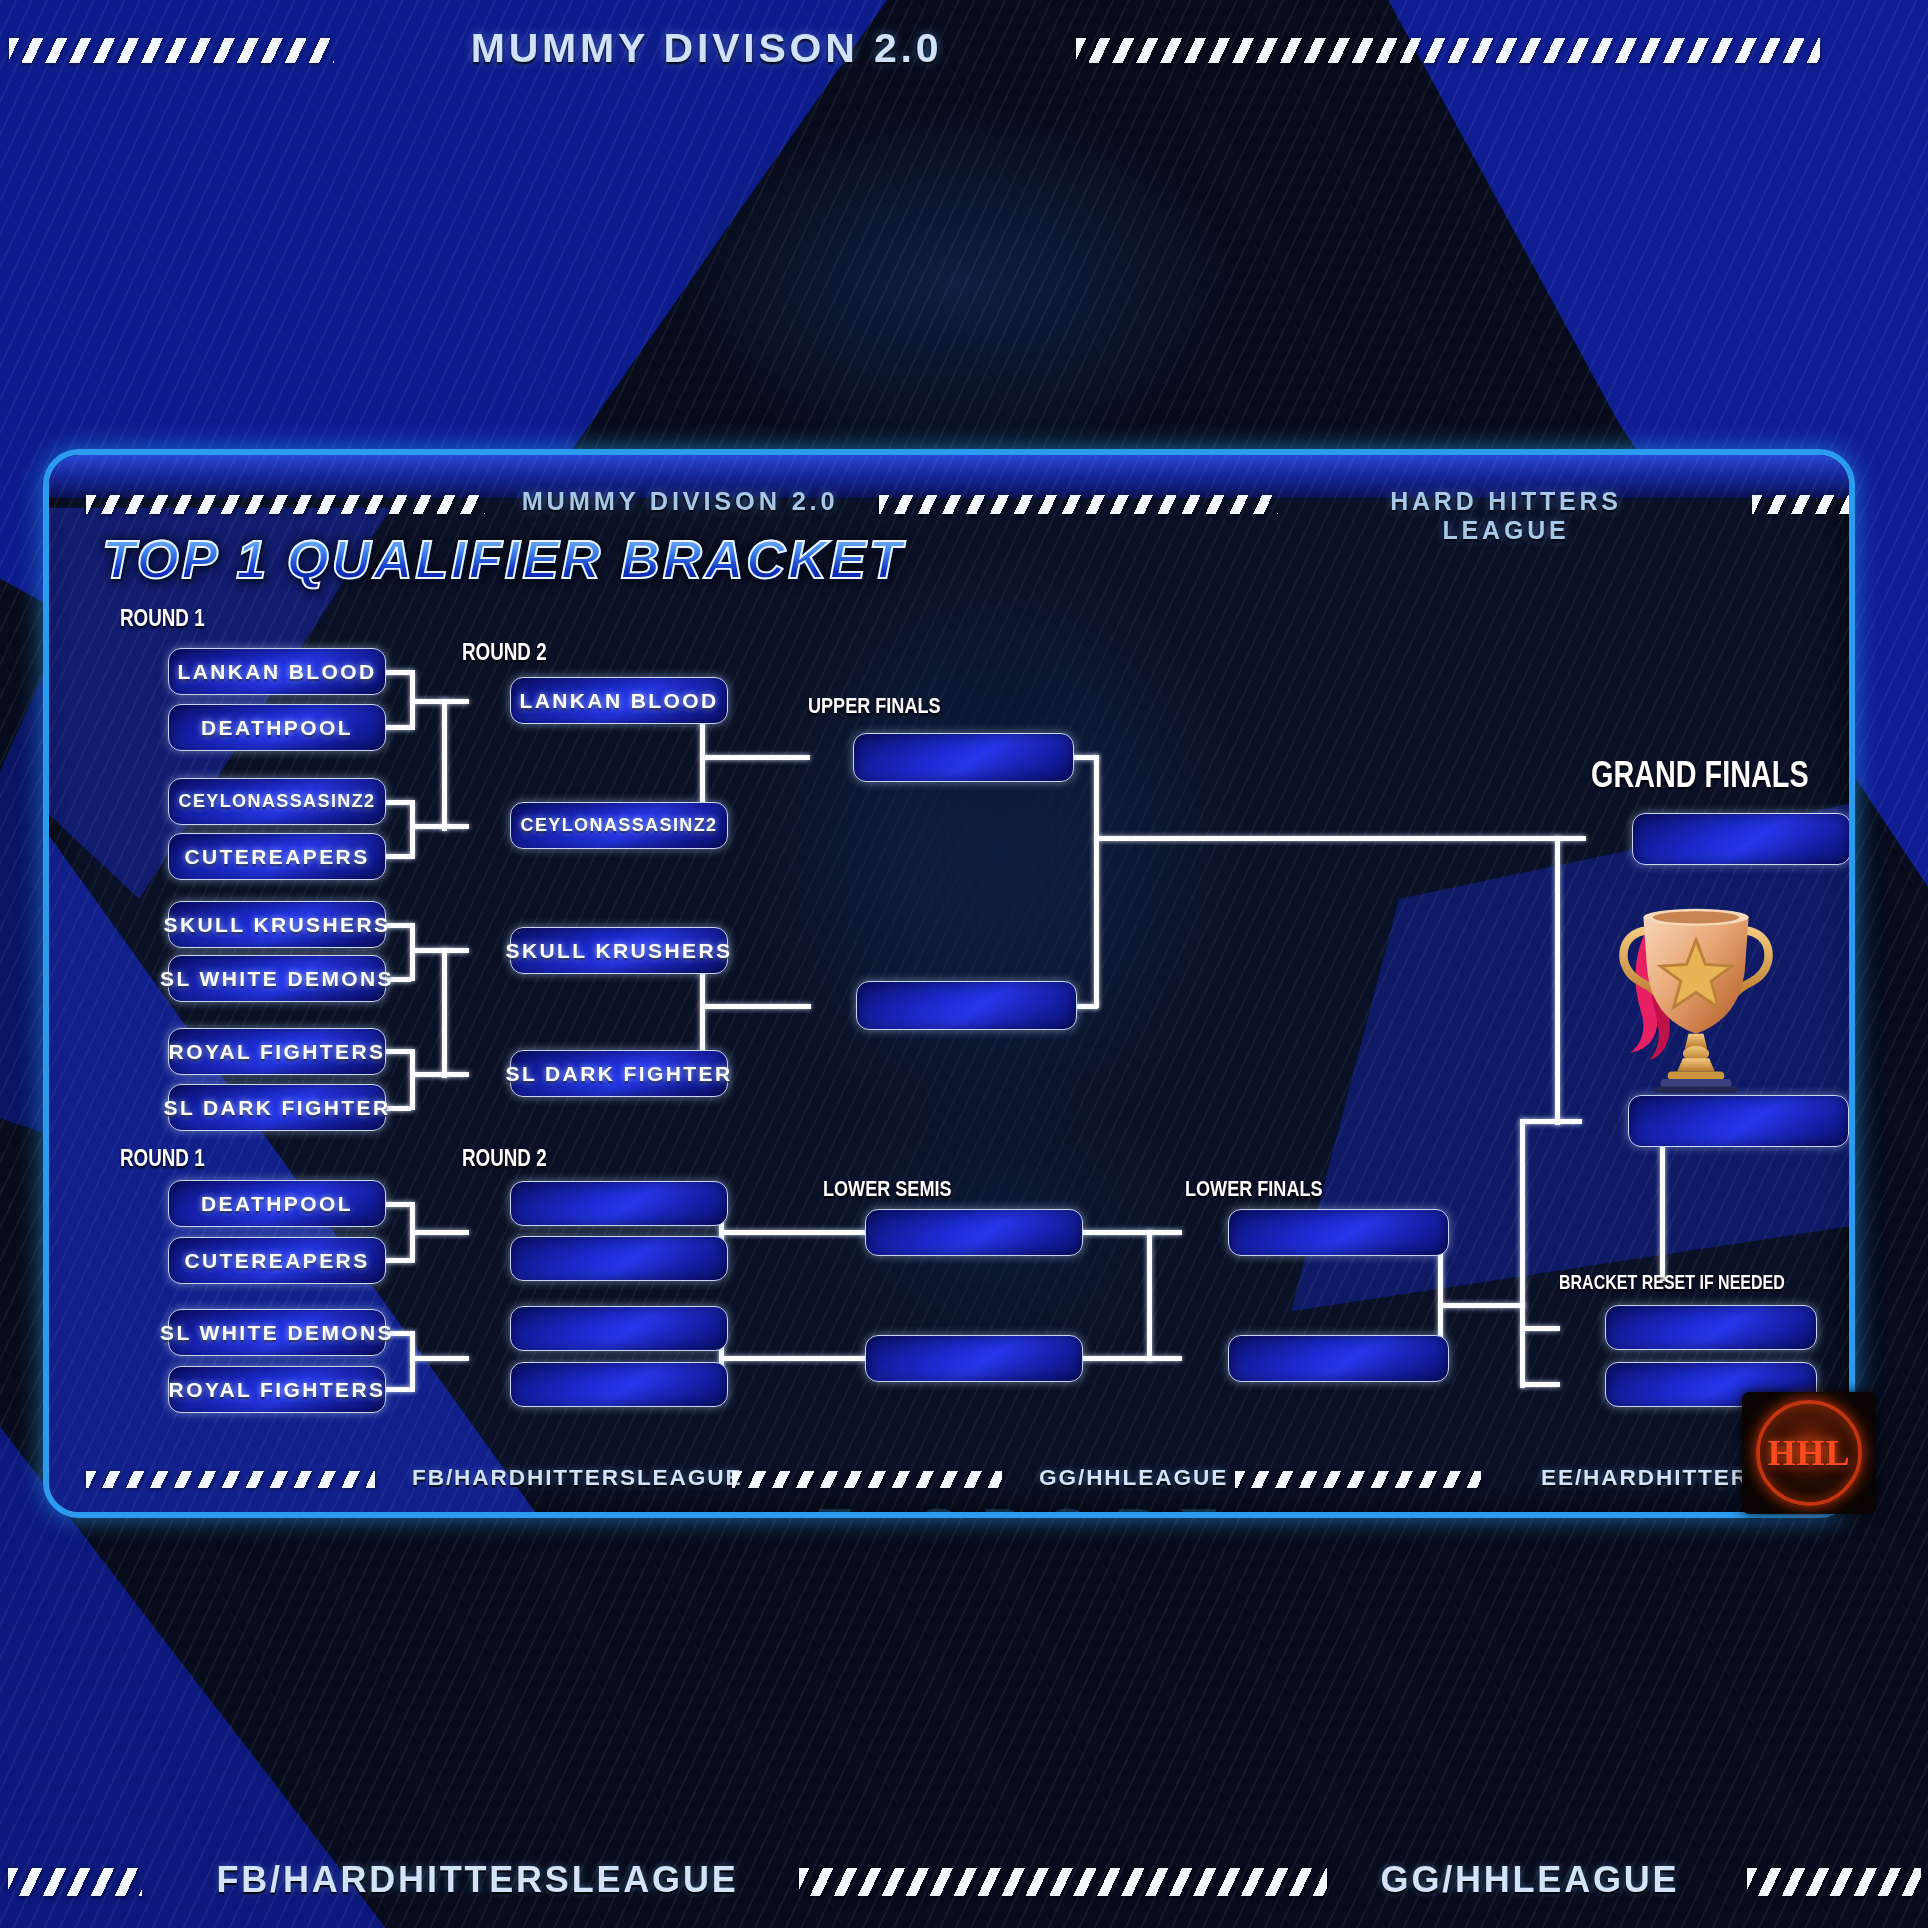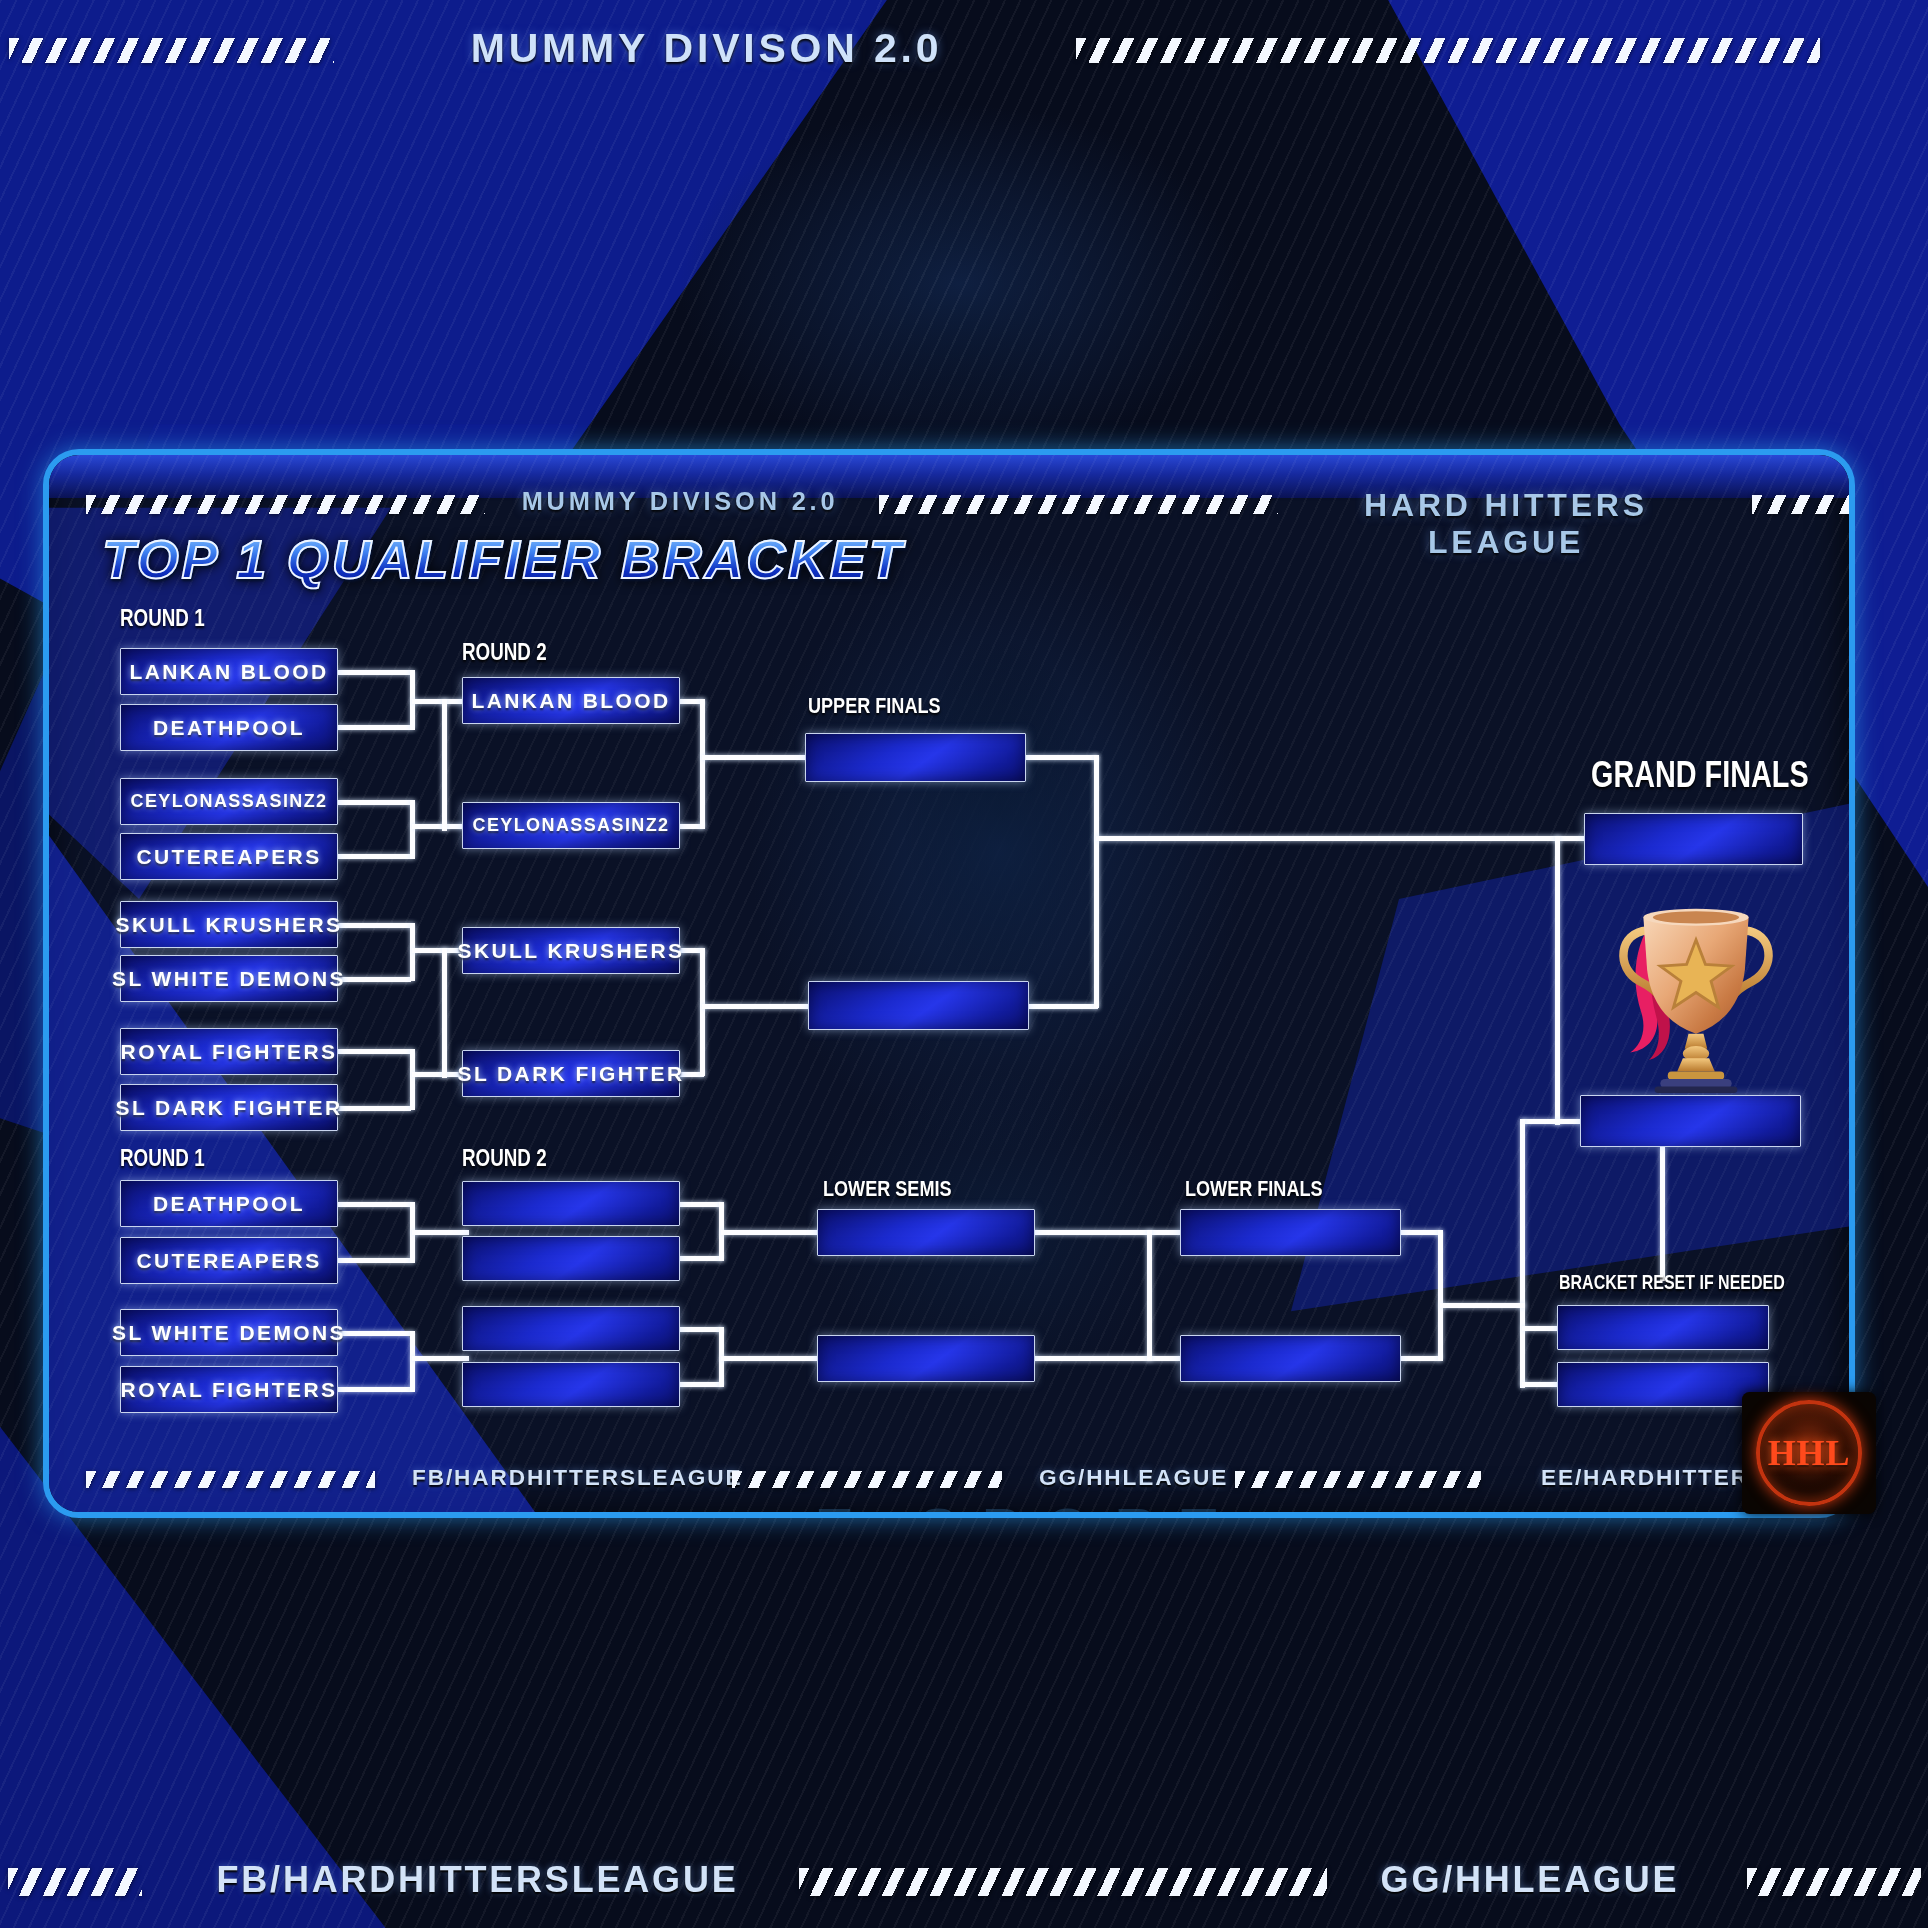--- a/index.html
+++ b/index.html
@@ -44,24 +44,24 @@
   .watermark{position:absolute;font-weight:800;text-align:center;white-space:nowrap;
      color:rgba(52,120,172,.34);text-shadow:0 2.8px 5.6px rgba(0,0,0,.6);}
   
   #big-title{position:absolute;left:53px;top:73px;font-size:54px;font-weight:800;font-style:italic;
      letter-spacing:2.8px;white-space:nowrap;
      background:linear-gradient(180deg,#9bd4ff 0%,#3f83f2 38%,#0d2fc0 70%,#0a2095 100%);
      -webkit-background-clip:text;background-clip:text;color:transparent;
      -webkit-text-stroke:1.9px #eef5ff;
      filter:drop-shadow(1.9px 2.8px 0.9px #04102e) drop-shadow(0 0 5.6px rgba(0,0,0,.8));}
   
-  .box{position:absolute;width:218px;height:47px;border-radius:1px;border:1.9px solid #c9d5ef;
+  .box{position:absolute;width:218px;height:47px;border-radius:13px;border:1.9px solid #c9d5ef;
      background:linear-gradient(145deg,#0a1070 0%,#1b2ace 38%,#2636ea 55%,#121c9e 82%,#0a1070 100%);
      box-shadow:0 0 9.4px rgba(190,215,255,.5),inset 0 0 15px rgba(0,0,25,.55);
-     display:flex;align-items:center;justify-content:center;box-sizing:border-box;}
+     display:flex;align-items:center;justify-content:center;box-sizing:border-box;margin-left:48px;}
   .box span{font-weight:700;font-size:21px;color:#fff;letter-spacing:2.4px;white-space:nowrap;
      text-shadow:0 0 6.6px rgba(175,205,255,.95),0 1.9px 1.9px rgba(0,0,20,.8);}
   .box.long span{font-size:18px;letter-spacing:1.4px;}
   
   .seg{position:absolute;background:#fdfdff;box-shadow:0 0 5.6px rgba(220,235,255,.85);}
   
   .footer-text{position:absolute;font-weight:700;letter-spacing:1.9px;text-align:center;
      color:#d3e3f8;text-shadow:0 1.9px 1.9px #000,0 0 7.5px rgba(130,180,255,.45);}
   #hhl-logo{position:absolute;left:1742px;top:1392px;width:134px;height:122px;border-radius:7.5px;
      background:#0a0502;display:flex;align-items:center;justify-content:center;
@@ -94,21 +94,21 @@
     <div class="panelshape" id="ps2"></div>
     <div class="panelshape" id="ps3"></div>
     <div id="panel-pinstripes"></div>
     <div id="mummy-panel"></div>
 
     <div class="watermark" style="left:753px;top:1040px;width:452px;font-size:58px;letter-spacing:24.5px;">E SPORT</div>
 
     <div class="stripes" style="left:37px;top:40px;width:399px;height:19px;"></div>
     <div class="brand" style="left:471px;top:32px;width:320px;font-size:25.4px;color:#a8c8e8;">MUMMY DIVISON 2.0</div>
     <div class="stripes" style="left:830px;top:40px;width:399px;height:19px;"></div>
-    <div class="brand" style="left:1290px;top:32px;width:334px;font-size:32px;color:#a8c8e8;">HARD HITTERS LEAGUE</div>
+    <div class="brand" style="left:1290px;top:32px;width:334px;font-size:25px;color:#a8c8e8;">HARD HITTERS LEAGUE</div>
     <div class="stripes" style="left:1703px;top:40px;width:98px;height:19px;"></div>
 
     <div id="big-title">TOP 1 QUALIFIER BRACKET</div>
 
     <div class="seg" style="left:289px;top:215px;width:73px;height:4.7px;"></div>
     <div class="seg" style="left:289px;top:270px;width:73px;height:4.7px;"></div>
     <div class="seg" style="left:361px;top:215px;width:4.7px;height:60px;"></div>
     <div class="seg" style="left:363px;top:244px;width:57px;height:4.7px;"></div>
     <div class="seg" style="left:289px;top:345px;width:73px;height:4.7px;"></div>
     <div class="seg" style="left:289px;top:399px;width:73px;height:4.7px;"></div>

